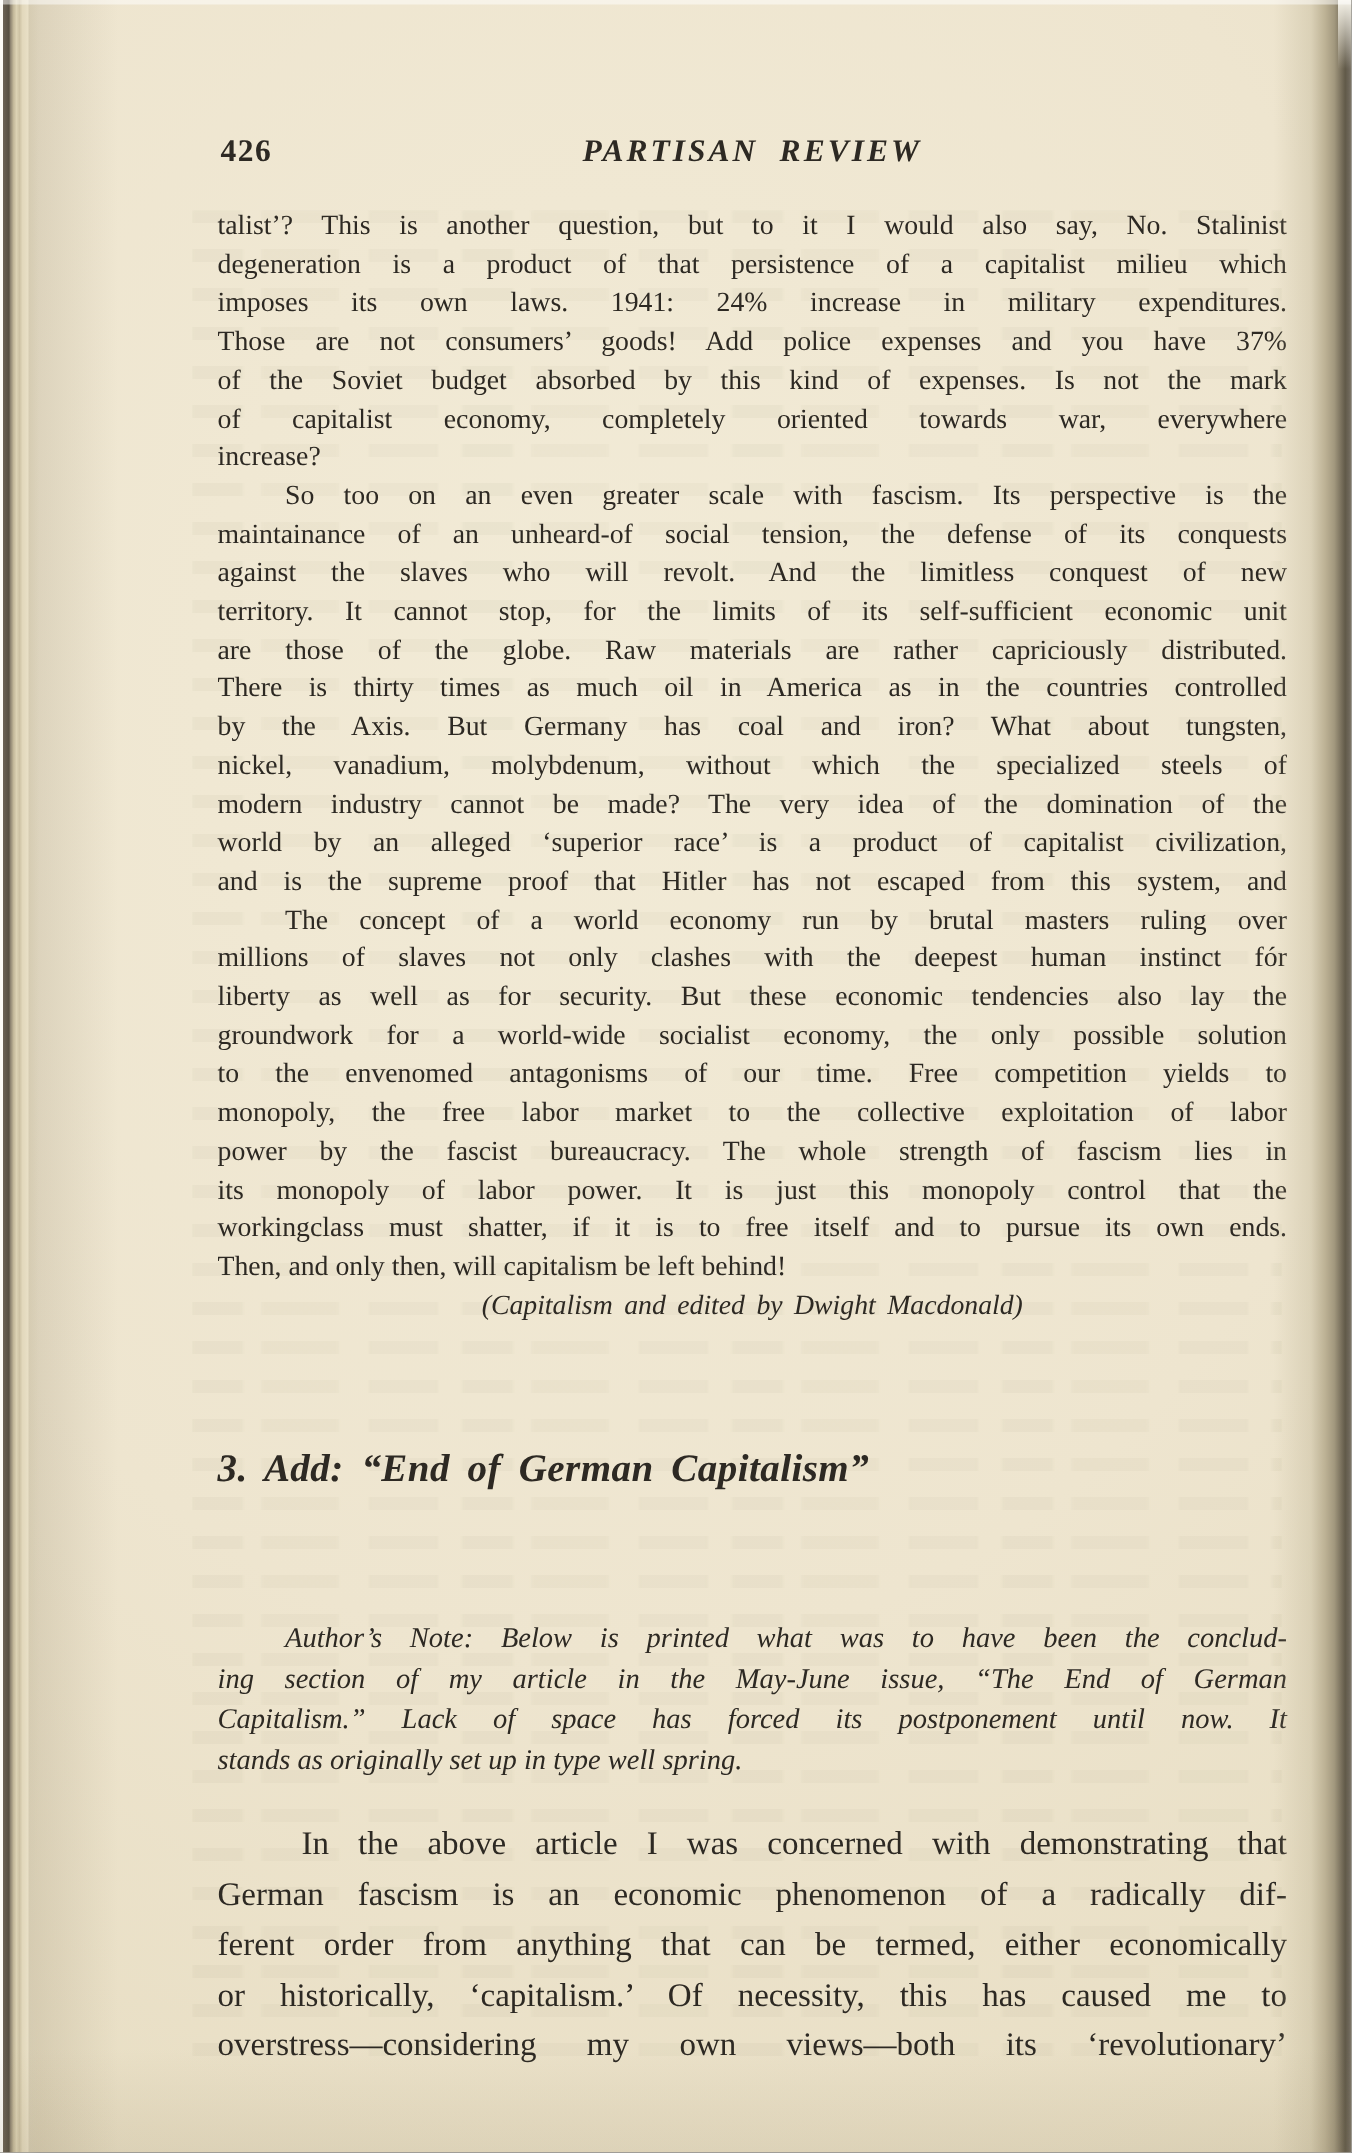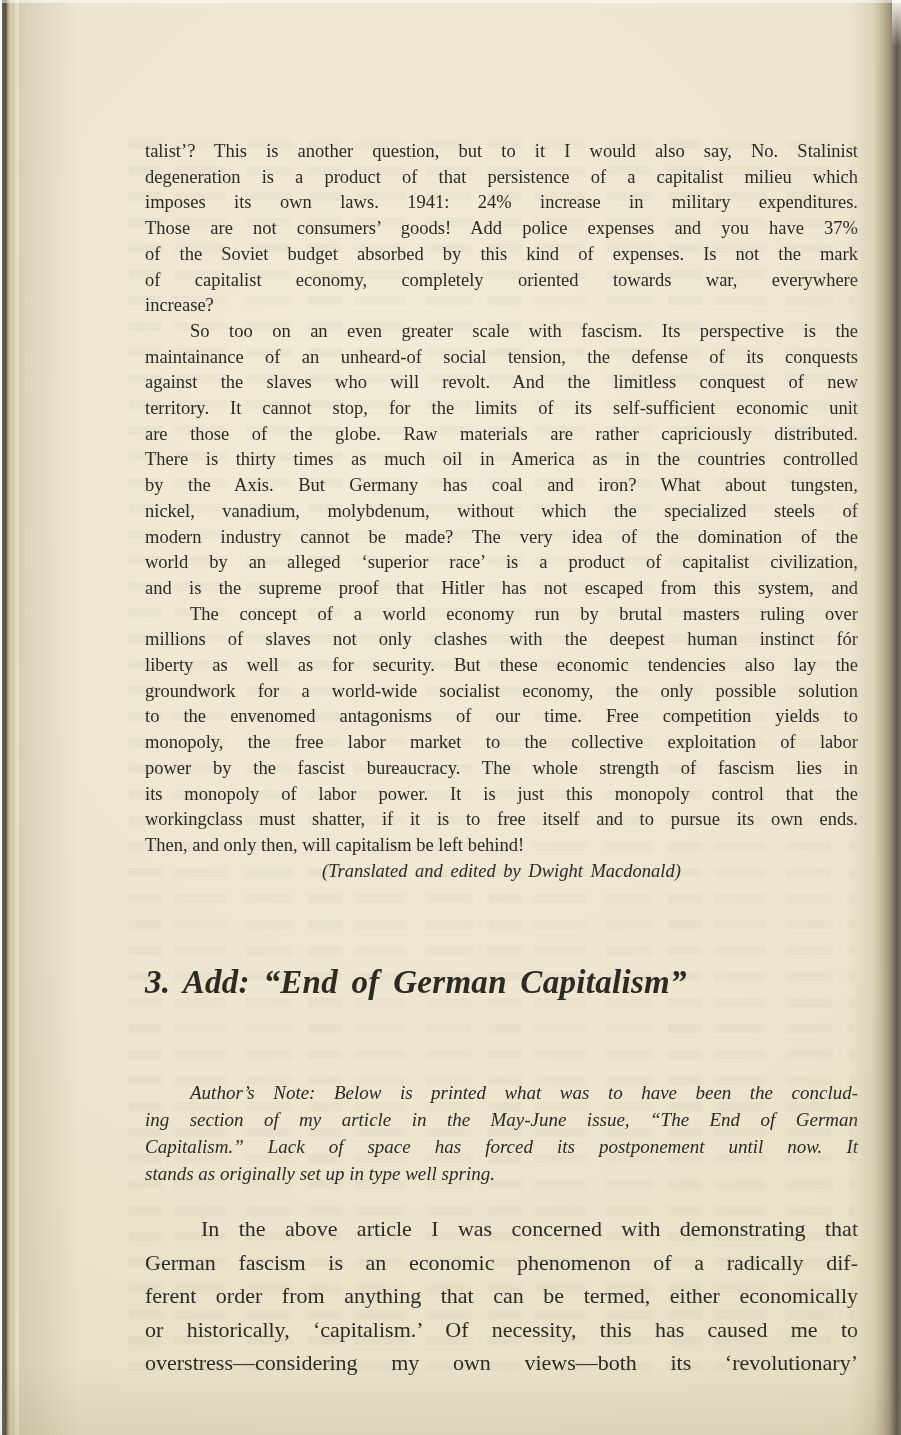--- a/index.html
+++ b/index.html
@@ -97,21 +97,21 @@
   .line.last { text-align-last: left; }
   .para .line:first-child.indent { text-indent: 45px; }
   .credit-line {
     text-align: center; font-style: italic;
     line-height: 25.7px; word-spacing: 3px;
   }
 
   
   .section-heading {
     position: absolute; top: 964px; left: 145px; width: 713px;
-    font-size: 33px; font-weight: bold; font-style: italic;
+    font-size: 26px; font-weight: bold; font-style: italic;
     word-spacing: 5px; letter-spacing: 0.3px;
   }
   .byline {
     position: absolute; top: 1024px; left: 190px;
     font-size: 24px; font-weight: bold; font-style: italic;
     word-spacing: 6px; letter-spacing: 0.4px;
   }
 
   
   .authors-note {
@@ -129,20 +129,24 @@
   }
   .intro .line:first-child.indent { text-indent: 56px; }
 </style>
 </head>
 <body>
 
 <div class="scan">
 
   <div class="showthrough"></div>
 
+  <div class="running-head">
+    <span class="page-number">426</span>
+    <span class="journal-title">PARTISAN REVIEW</span>
+  </div>
 
   <div class="body-text">
     <div class="para">
         <div class="line">talist’?  This is another question, but to it I would also say, No.  Stalinist</div>
         <div class="line">degeneration is a product of that persistence of a capitalist milieu which</div>
         <div class="line">imposes its own laws.  1941: 24% increase in military expenditures.</div>
         <div class="line">Those are not consumers’ goods!  Add police expenses and you have 37%</div>
         <div class="line">of the Soviet budget absorbed by this kind of expenses.  Is not the mark</div>
         <div class="line">of capitalist economy, completely oriented towards war, everywhere</div>
         <div class="line last">increase?</div>
@@ -165,21 +169,21 @@
         <div class="line">millions of slaves not only clashes with the deepest human instinct fór</div>
         <div class="line">liberty as well as for security.  But these economic tendencies also lay the</div>
         <div class="line">groundwork for a world-wide socialist economy, the only possible solution</div>
         <div class="line">to the envenomed antagonisms of our time.  Free competition yields to</div>
         <div class="line">monopoly, the free labor market to the collective exploitation of labor</div>
         <div class="line">power by the fascist bureaucracy.  The whole strength of fascism lies in</div>
         <div class="line">its monopoly of labor power.  It is just this monopoly control that the</div>
         <div class="line">workingclass must shatter, if it is to free itself and to pursue its own ends.</div>
         <div class="line last">Then, and only then, will capitalism be left behind!</div>
       </div>
-    <div class="credit-line">(Translated and edited by Dwight Macdonald)</div>
+    <div class="credit-line">(Capitalism and edited by Dwight Macdonald)</div>
   </div>
 
   <div class="section-heading">3. Add: “End of German Capitalism”</div>
 
 
   <div class="authors-note">
       <div class="line indent">Author’s Note:  Below is printed what was to have been the conclud-</div>
       <div class="line">ing section of my article in the May-June issue, “The End of German</div>
       <div class="line">Capitalism.”  Lack of space has forced its postponement until now.  It</div>
       <div class="line last">stands as originally set up in type well spring.</div>

